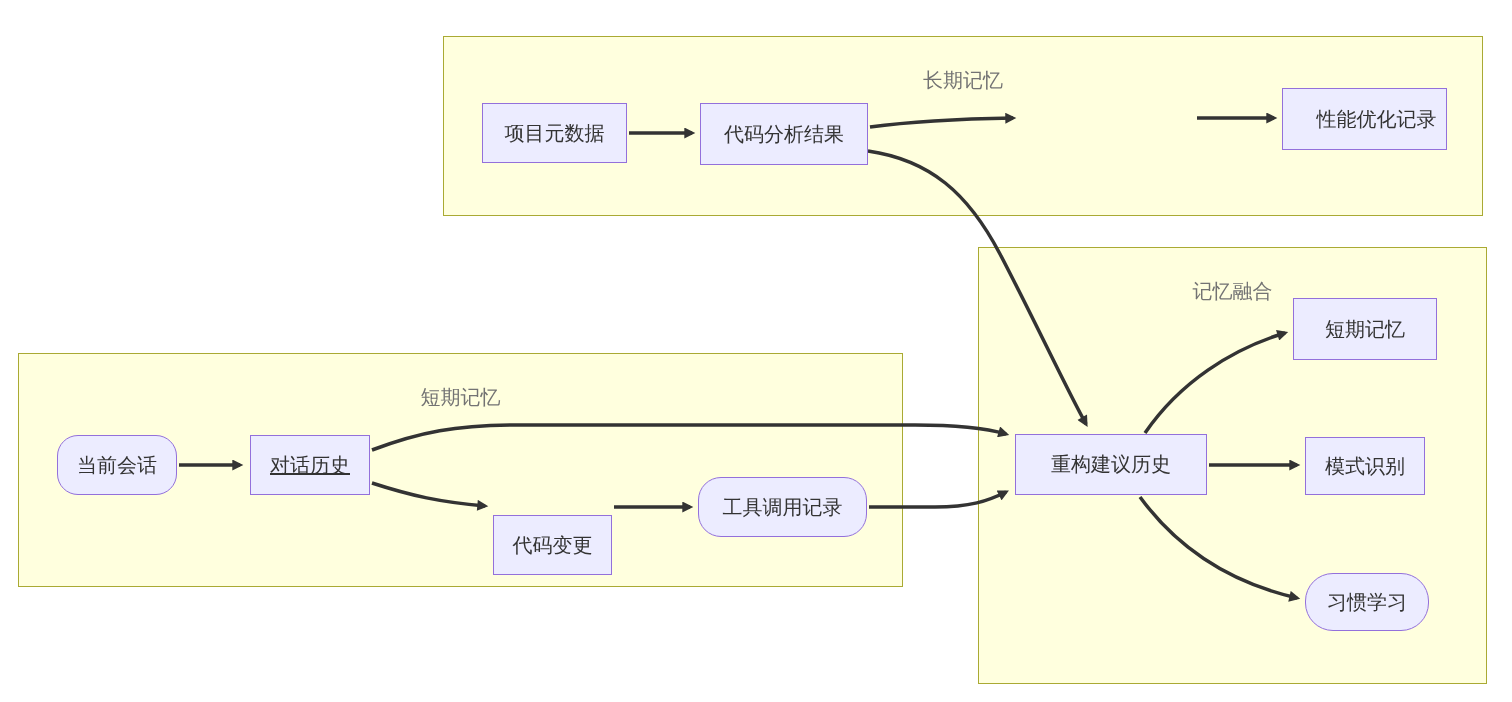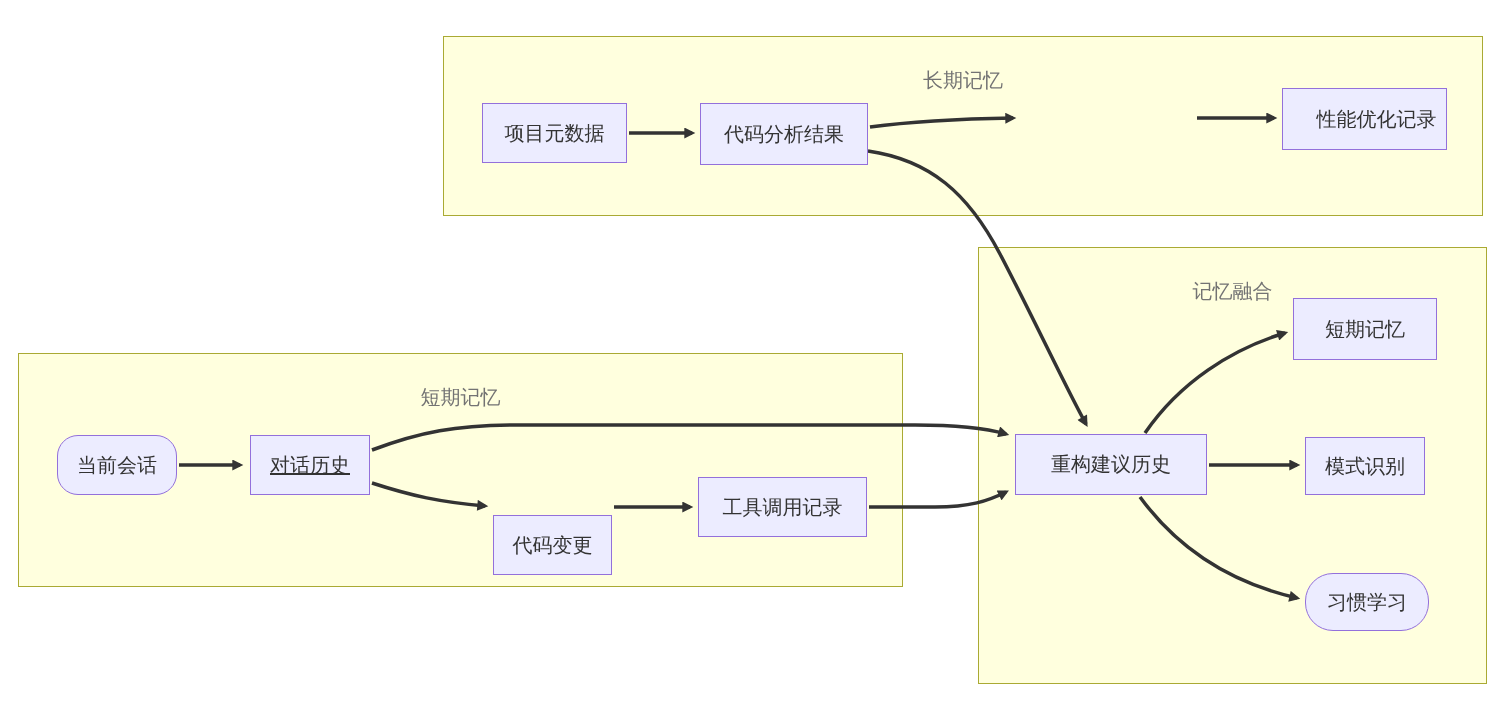--- a/index.html
+++ b/index.html
@@ -120,21 +120,21 @@
   </div>
 
   <div class="node" style="left:250px; top:435px; width:120px; height:60px;text-decoration:underline;">
     <span>对话历史</span>
   </div>
 
   <div class="node" style="left:493px; top:477px; width:119px; height:60px;margin-top:38px;">
     <span>代码变更</span>
   </div>
 
-  <div class="node" style="left:698px; top:477px; width:169px; height:60px;">
+  <div class="node" style="left:698px; top:477px; width:169px; height:60px;border-radius:23px;">
     <span>工具调用记录</span>
   </div>
 
   <div class="node" style="left:1015px; top:434px; width:192px; height:61px;">
     <span>重构建议历史</span>
   </div>
 
   <div class="node" style="left:1293px; top:298px; width:144px; height:62px;">
     <span>短期记忆</span>
   </div>

